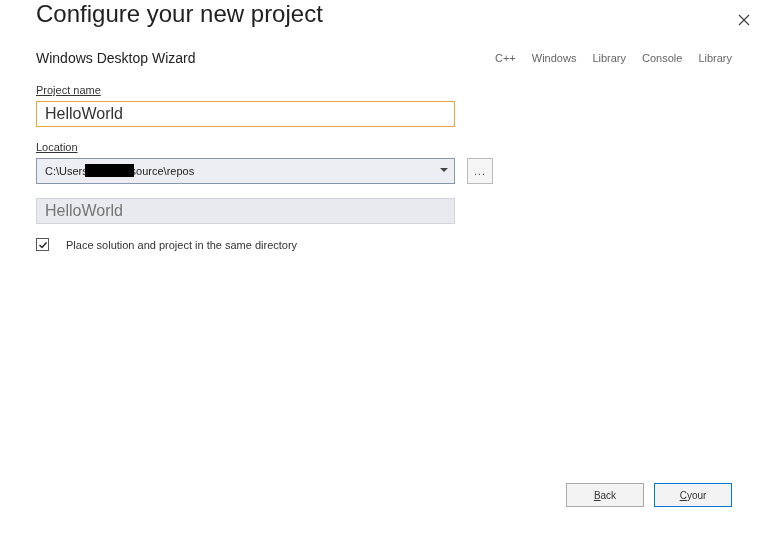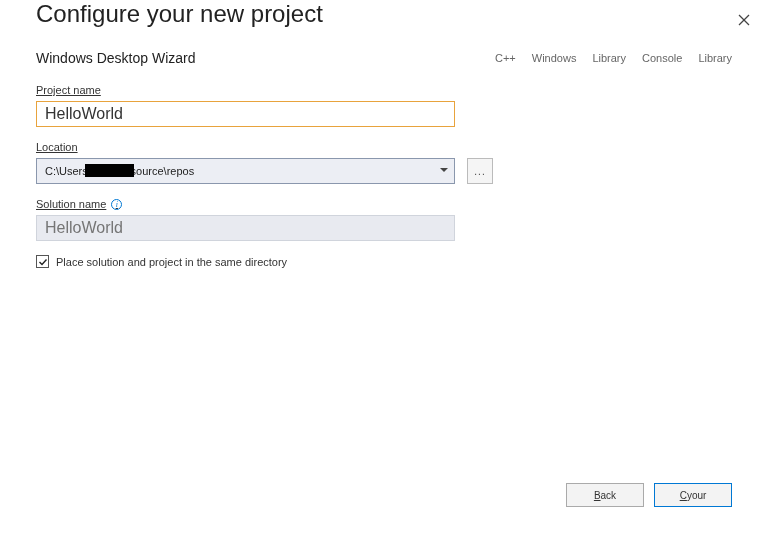--- a/index.html
+++ b/index.html
@@ -145,21 +145,21 @@
       color: #444;
       cursor: pointer;
       display: flex;
       align-items: center;
       justify-content: center;
       letter-spacing: 1px;
     }
     .checkbox-row {
       display: flex;
       align-items: center;
-      gap: 7px;
+      gap: 17px;
       margin-top: 4px;
     }
     .checkbox {
       width: 13px;
       height: 13px;
       border: 1px solid #555;
       display: flex;
       align-items: center;
       justify-content: center;
       cursor: pointer;
@@ -231,24 +231,20 @@
       <div class="redact"></div>
       <svg class="combo-arrow" viewBox="0 0 10 10">
           <path d="M1 3 L5 7 L9 3" fill="currentColor"></path>
         </svg>
     </div>
     <button class="browse-btn">...</button>
   </div>
 </div>
 
 <div class="field-group">
-  <div class="field-label">
-    <span>Solution name</span>
-    <span class="info-icon">i</span>
-  </div>
   <input type="text" class="text-input disabled" disabled="" placeholder="HelloWorld" style="">
 </div>
 
 <div class="checkbox-row">
   <div class="checkbox">
     <svg viewBox="0 0 10 10">
         <path d="M1.5 5 L4 7.5 L8.5 2.5" stroke="#222" stroke-width="1.4" fill="none"></path>
       </svg>
   </div>
   <span class="checkbox-label">Place solution and project in the same directory</span>

